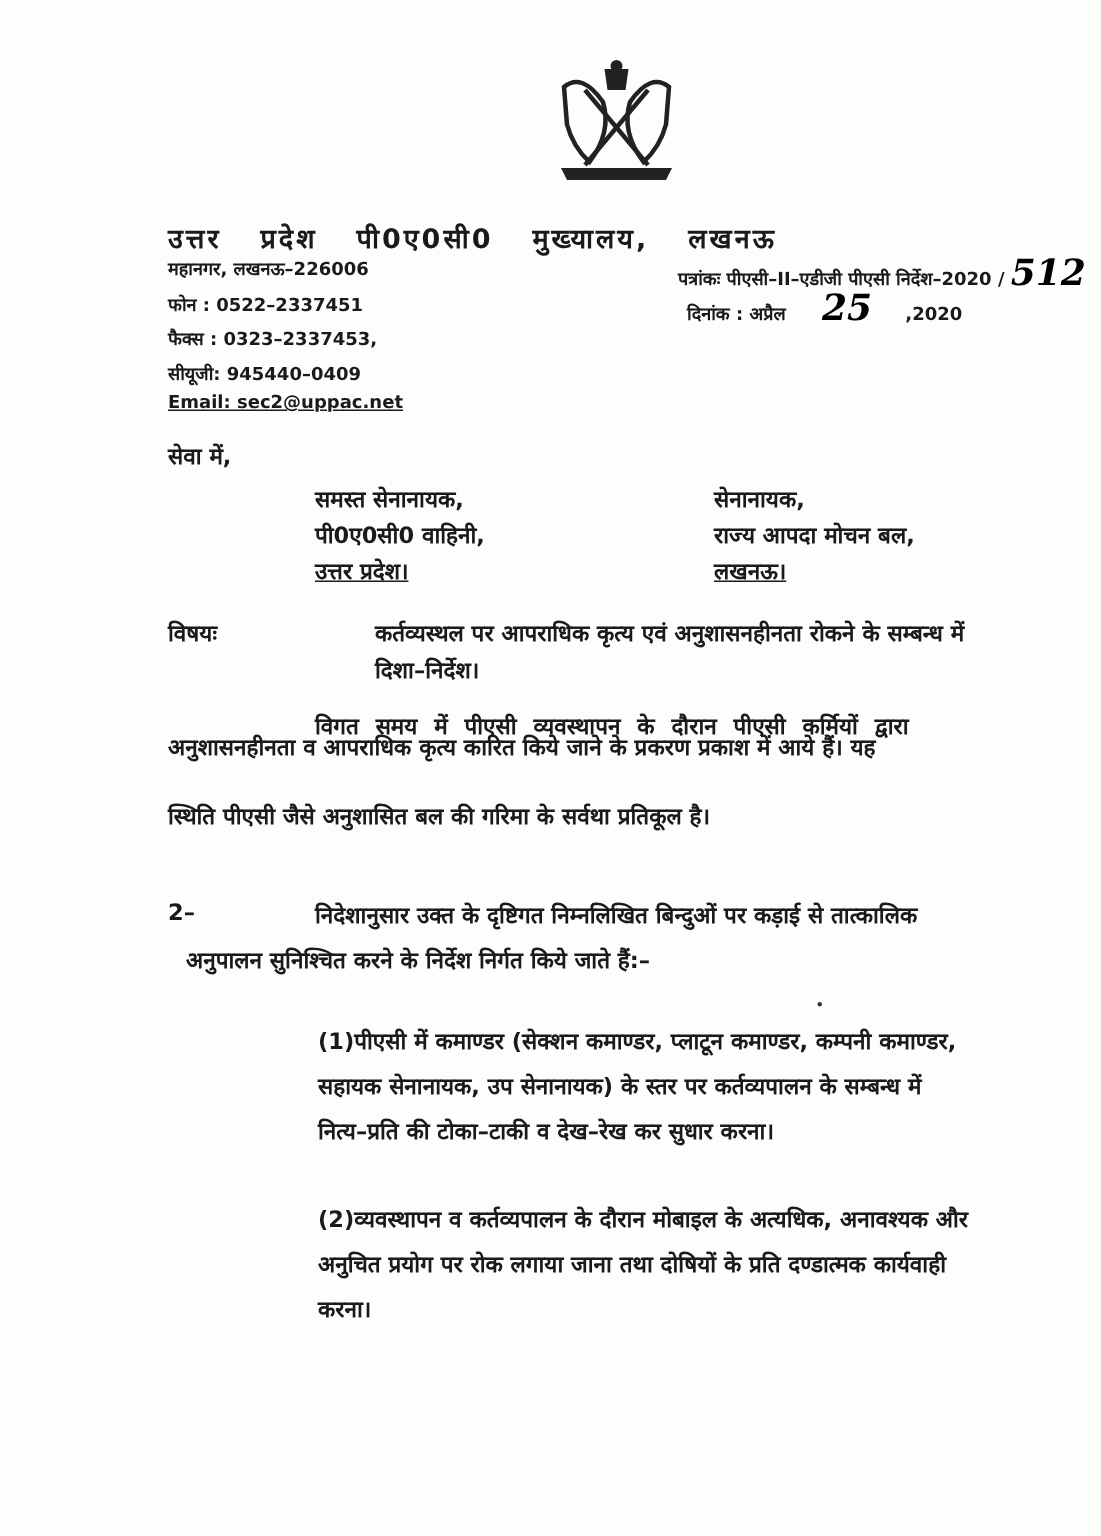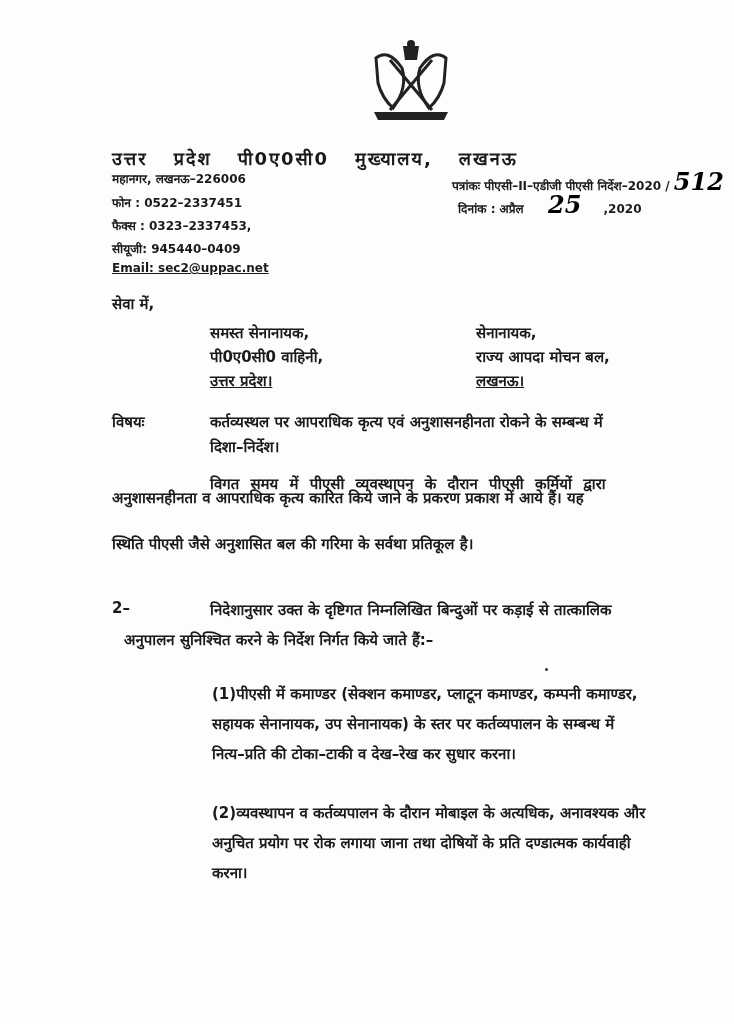--- a/index.html
+++ b/index.html
@@ -9,21 +9,21 @@
   }
   .abs { position: absolute; font-weight: bold; }
   .emblem { left: 368px; top: 38px; width: 86px; height: 86px; }
   .title { left: 112px; top: 146px; font-size: 18px; font-weight: bold; letter-spacing: 2px; white-space: nowrap; }
   .title span { margin-right: 26px; }
   .addr { left: 112px; font-size: 12px; white-space: nowrap; }
   .ref { left: 452px; font-size: 12px; white-space: nowrap; }
   .hand { font-family: "DejaVu Serif", serif; font-style: italic; font-size: 24px; color: #000000; }
   .line { font-size: 15px; white-space: nowrap; }
   .u { text-decoration: underline; text-align: right; }
-  .b { font-weight: bold; }
+  .b { font-weight: bold; margin-left: 40px; }
   .dot { left: 545px; top: 668px; width: 3px; height: 3px; background:#333; border-radius:50%; }
 </style>
 </head>
 <body>
 
 <div class="abs emblem">
   <svg width="86" height="86" viewBox="0 0 86 86">
     <path d="M35 8 L51 8 L49 22 L37 22 Z" fill="#222"></path>
     <circle cx="43" cy="6" r="4" fill="#222"></circle>
     <path d="M8 20 Q20 10 34 30 Q40 50 25 70 Q14 60 10 45 Z" fill="none" stroke="#222" stroke-width="3"></path>

